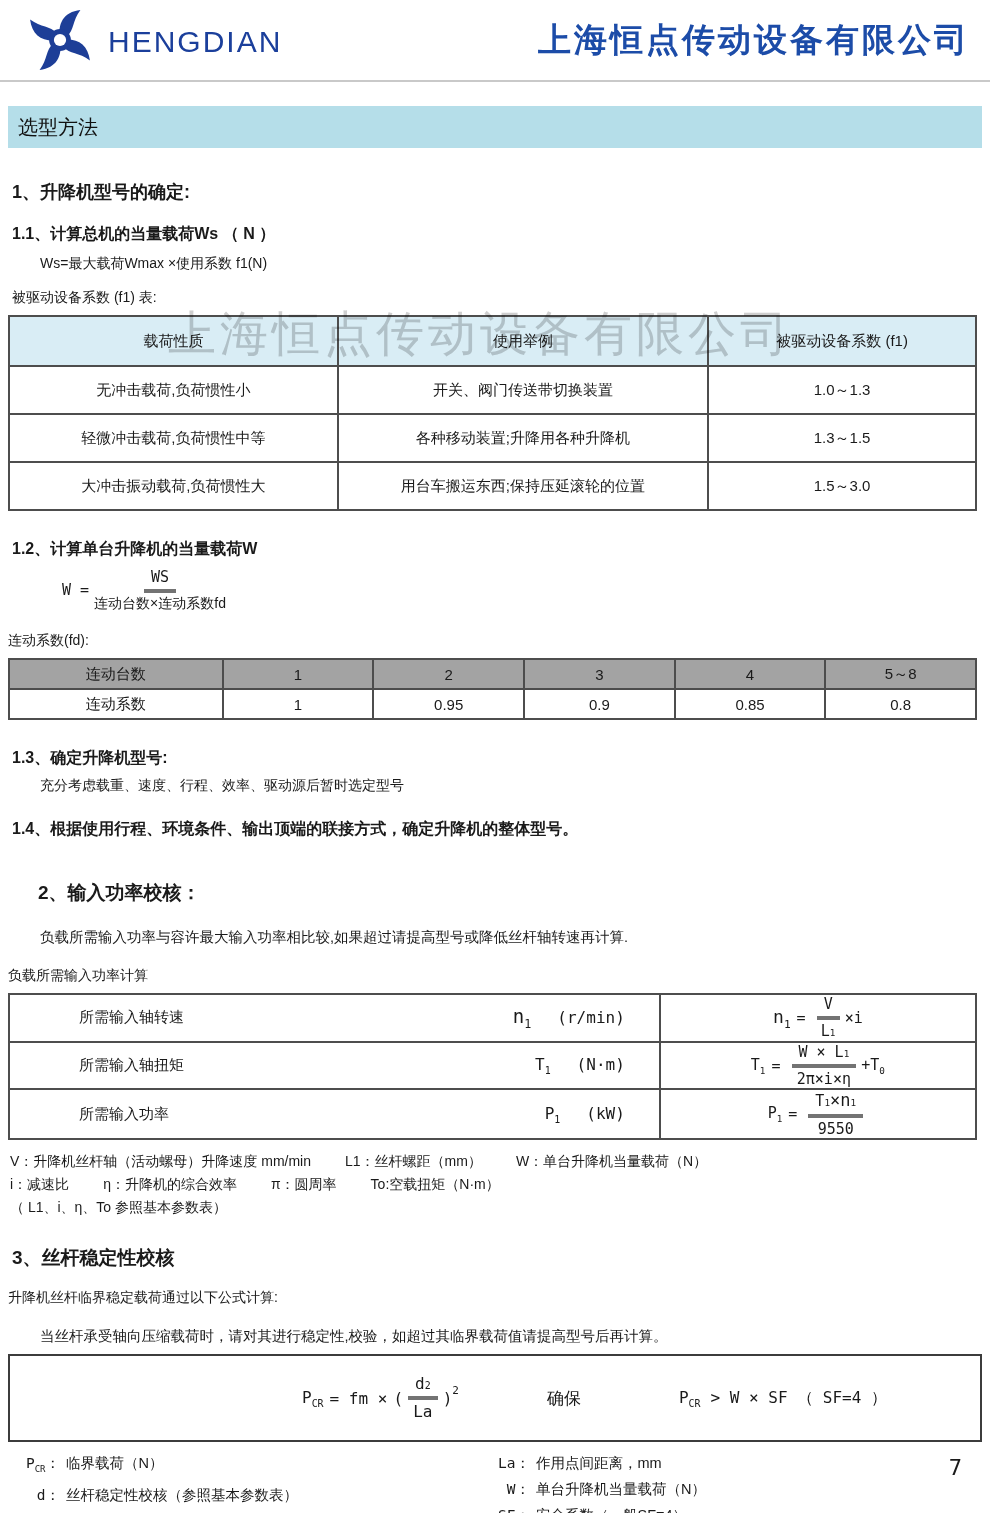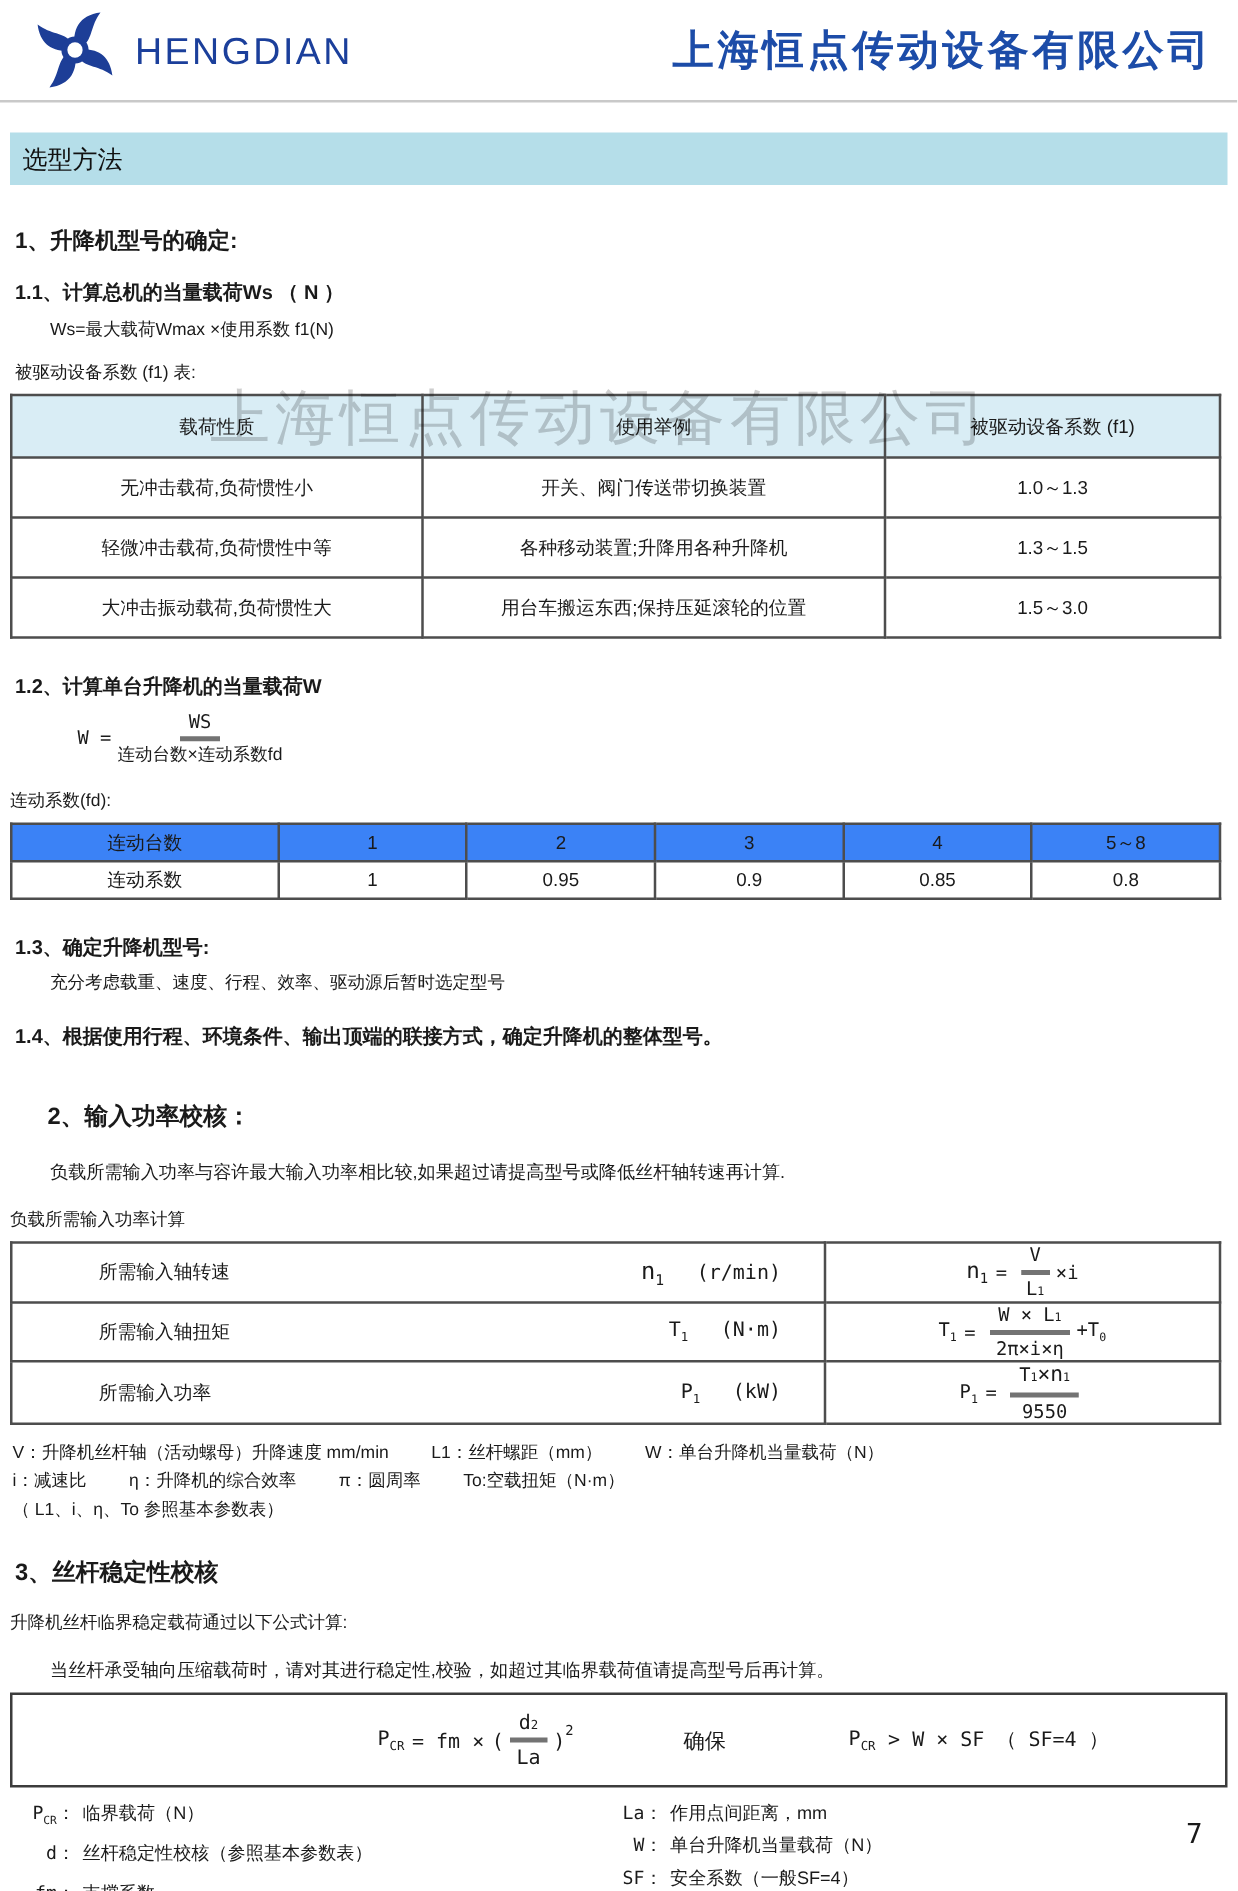--- a/index.html
+++ b/index.html
@@ -28,21 +28,21 @@
   .mt8{margin-top:8px;} .mt40{margin-top:40px;margin-left:38px;} .mt22{margin-top:22px;}
   .indent{margin-left:40px;}
 
   
   table{border-collapse:collapse;width:969px;margin-left:8px;table-layout:fixed;}
   td,th{border:2px solid #4d4d4d;text-align:center;font-size:15px;font-weight:normal;
         padding:0 4px;box-sizing:border-box;}
   .thead-bg td{background:#d9edf5;}
   .t1 td{height:48px;} .t1 .thead-bg td{height:50px;}
   .t2 td{height:30px;}
-  .t2 .thead-bg td{background:#3b82f6;}
+  .t2 .thead-bg td{background:#a3a3a3;}
   .t3 td{height:44px;border-width:2px;}
   .t3 .pt-left{text-align:left;}
   .pt-left-inner{display:flex;align-items:center;}
   .pt-label{margin-left:65px;font-size:15px;}
   .pt-sym{margin-left:auto;margin-right:30px;display:flex;align-items:baseline;gap:26px;
           font-family:"DejaVu Sans Mono",monospace;font-size:16px;}
 
   
   .watermark{position:absolute;left:168px;top:302px;font-family:"Liberation Serif",serif;
              font-size:48px;letter-spacing:4px;color:#c3c3c3;mix-blend-mode:multiply;
@@ -51,21 +51,21 @@
   
   .fx{display:inline-flex;align-items:center;font-family:"DejaVu Sans Mono",monospace;
       font-size:15px;white-space:nowrap;}
   .fx .eq{margin:0 6px;}
   sub{font-size:.62em;} sup{font-size:.62em;}
   .frac{display:inline-flex;flex-direction:column;align-items:center;margin:0 5px;line-height:1.25;}
   .fnum{border-bottom:4px solid #737373;padding:0 7px 2px;display:inline-flex;align-items:baseline;}
   .fden{padding-top:2px;display:inline-flex;align-items:baseline;}
   .formula-12{display:flex;align-items:center;margin-left:62px;font-size:14px;}
   .formula-12 .frac .fden{font-family:"Liberation Sans",sans-serif;}
-  .pcr-box{margin:8px 8px 0 8px;height:76px;border:2px solid #3c3c3c;display:flex;
+  .pcr-box{margin:8px 8px 0 8px;height:88px;border:2px solid #3c3c3c;display:flex;
            align-items:center;box-sizing:border-box;}
   .pcr-f1{margin-left:292px;font-size:16px;}
   .ensure{margin-left:88px;font-size:17px;}
   .pcr-f2{margin-left:98px;font-size:16px;}
   .outer-sup{margin-top:-16px;font-size:11px;}
 
   
   .note-line{margin-left:10px;font-size:14px;line-height:23px;}
   .note-line span{margin-right:34px;}
   .fnotes{display:flex;margin-left:8px;margin-top:8px;font-size:14.5px;}

